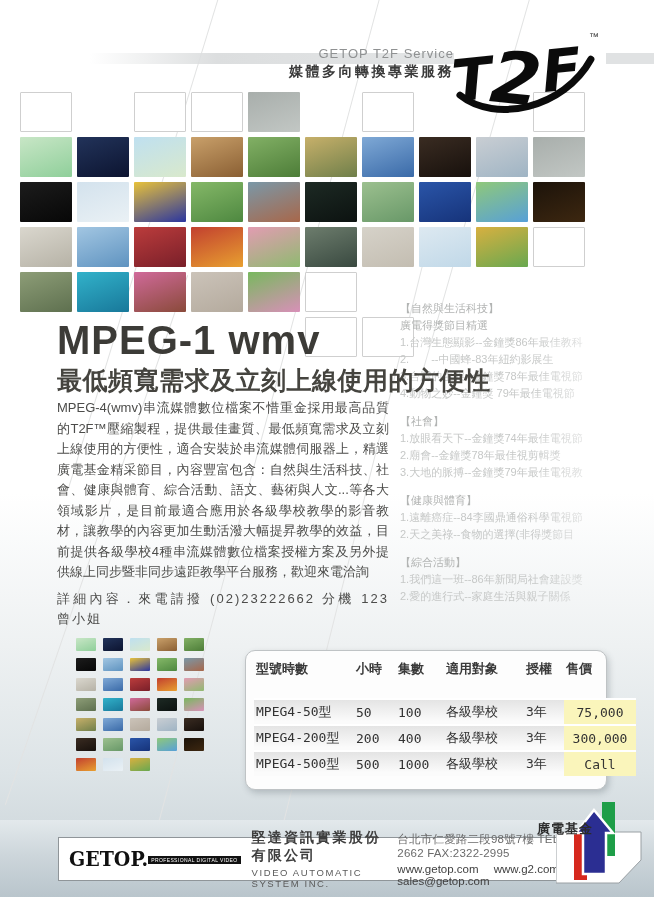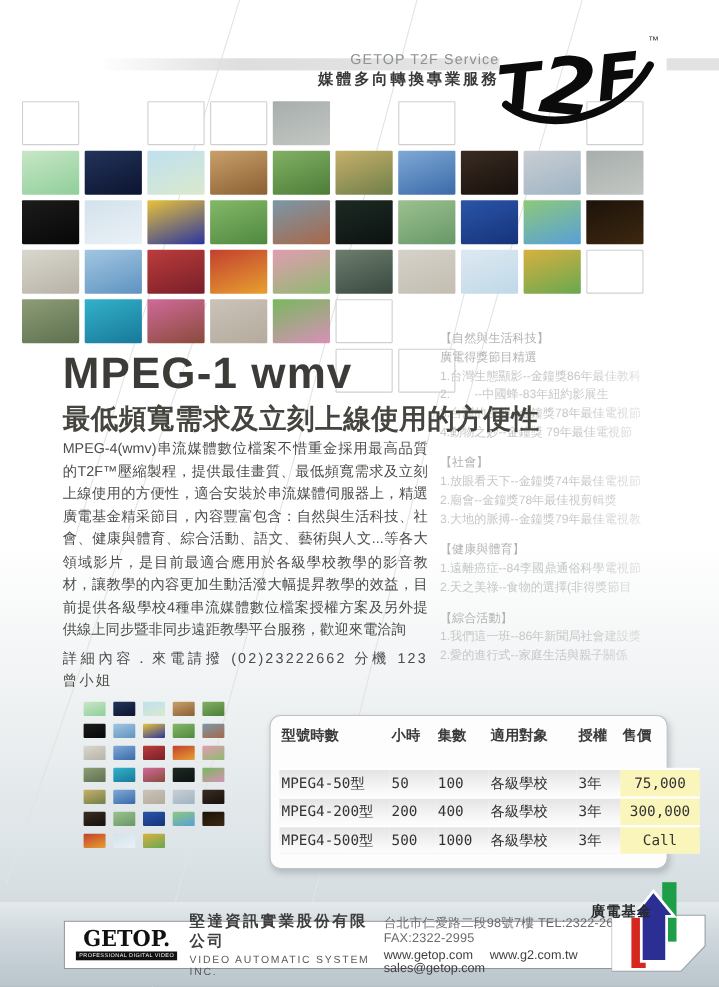--- a/index.html
+++ b/index.html
@@ -68,21 +68,21 @@
   .price-card tbody tr.data{border-top:1px solid #a9a9a9;}
   .c-model{width:100px;} .c-hr{width:42px;} .c-ep{width:48px;} .c-tg{width:80px;} .c-li{width:40px;} .c-pr{width:72px;}
   td.price{background:#faf5bb; text-align:center;}
 
   
   .footer-band{position:absolute; left:0; bottom:0; width:654px; height:77px; z-index:1;
     background:linear-gradient(180deg,#e3e9ec 0%,#cdd6db 45%,#b9c5cc 100%);}
   .footer-card{position:absolute; left:58px; top:837px; width:560px; height:44px; z-index:3;
     background:#ffffff; border:1px solid #8f9599; display:flex; align-items:center;
     gap:11px; padding:2px 6px 2px 10px; box-sizing:border-box;}
-  .brand{display:flex; flex-direction:column; align-items:center;}
+  .brand{display:flex; flex-direction:row; align-items:center;}
   .brand .getop{font-family:"DejaVu Serif","Liberation Serif",serif; font-weight:900;
     font-size:19px; color:#101010; letter-spacing:0; line-height:1; transform:scaleY(1.05);}
   .brand .bar{background:#111; color:#fff; font-size:5px; letter-spacing:.4px;
     padding:1px 3px; margin-top:1px; white-space:nowrap;}
   .company .zh{font-size:14px; font-weight:bold; color:#3e3e3e; letter-spacing:2.2px;}
   .company .en{font-size:9.5px; color:#5a5a5a; letter-spacing:1.6px; margin-top:2px;}
   .contact-block .addr{font-size:11.5px; color:#6b6b6b; letter-spacing:.2px;}
   .contact-block .webs{font-size:11.5px; color:#3f3f3f; word-spacing:12px; margin-top:4px;}
   .fund-label{position:absolute; left:537px; top:820px; z-index:5;
     font-size:13px; font-weight:bold; color:#2b2b2b; letter-spacing:1px;}

